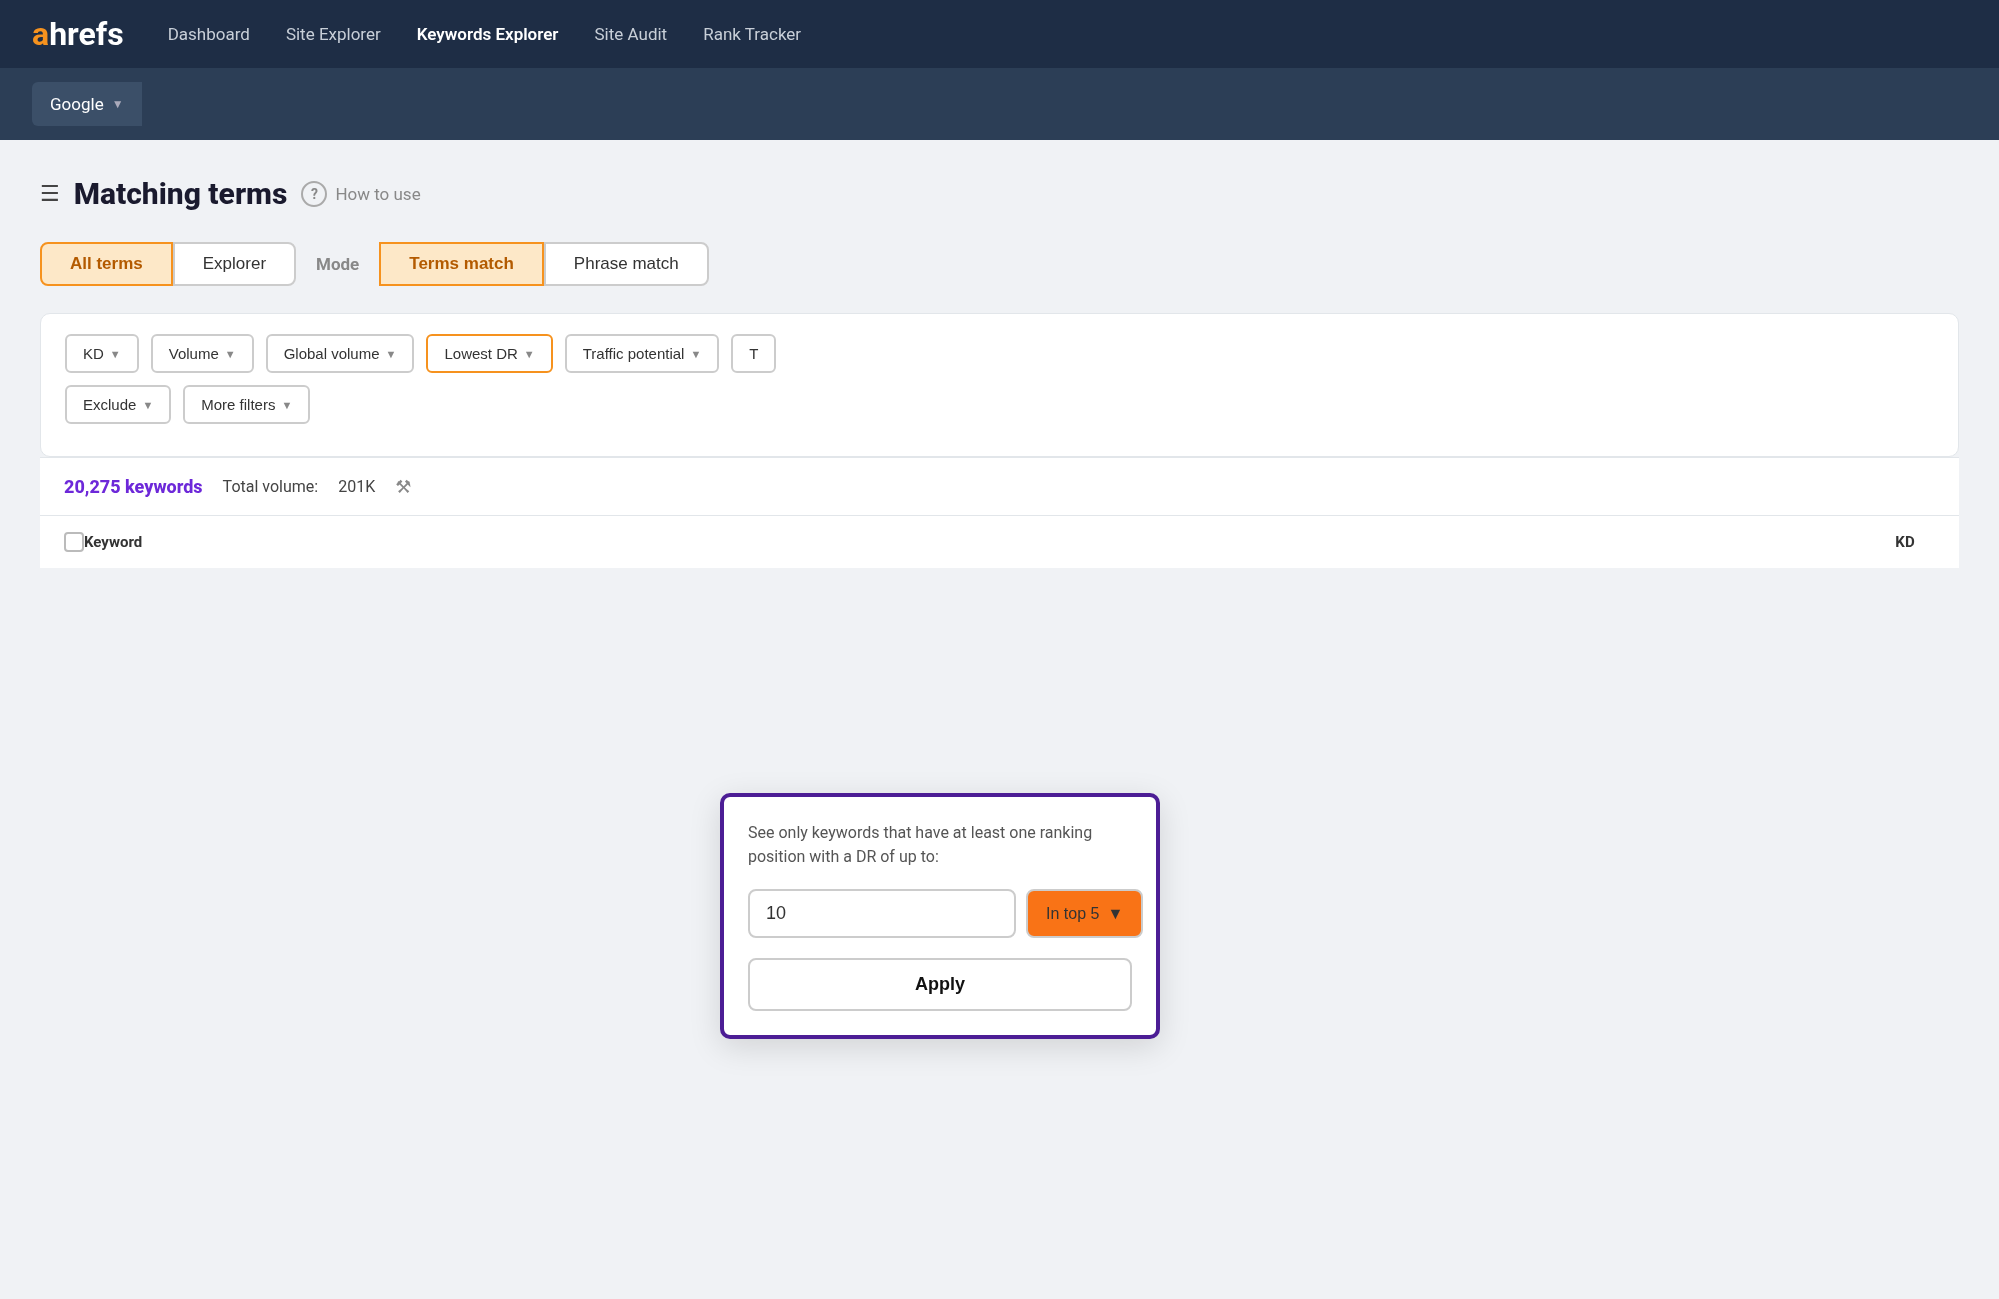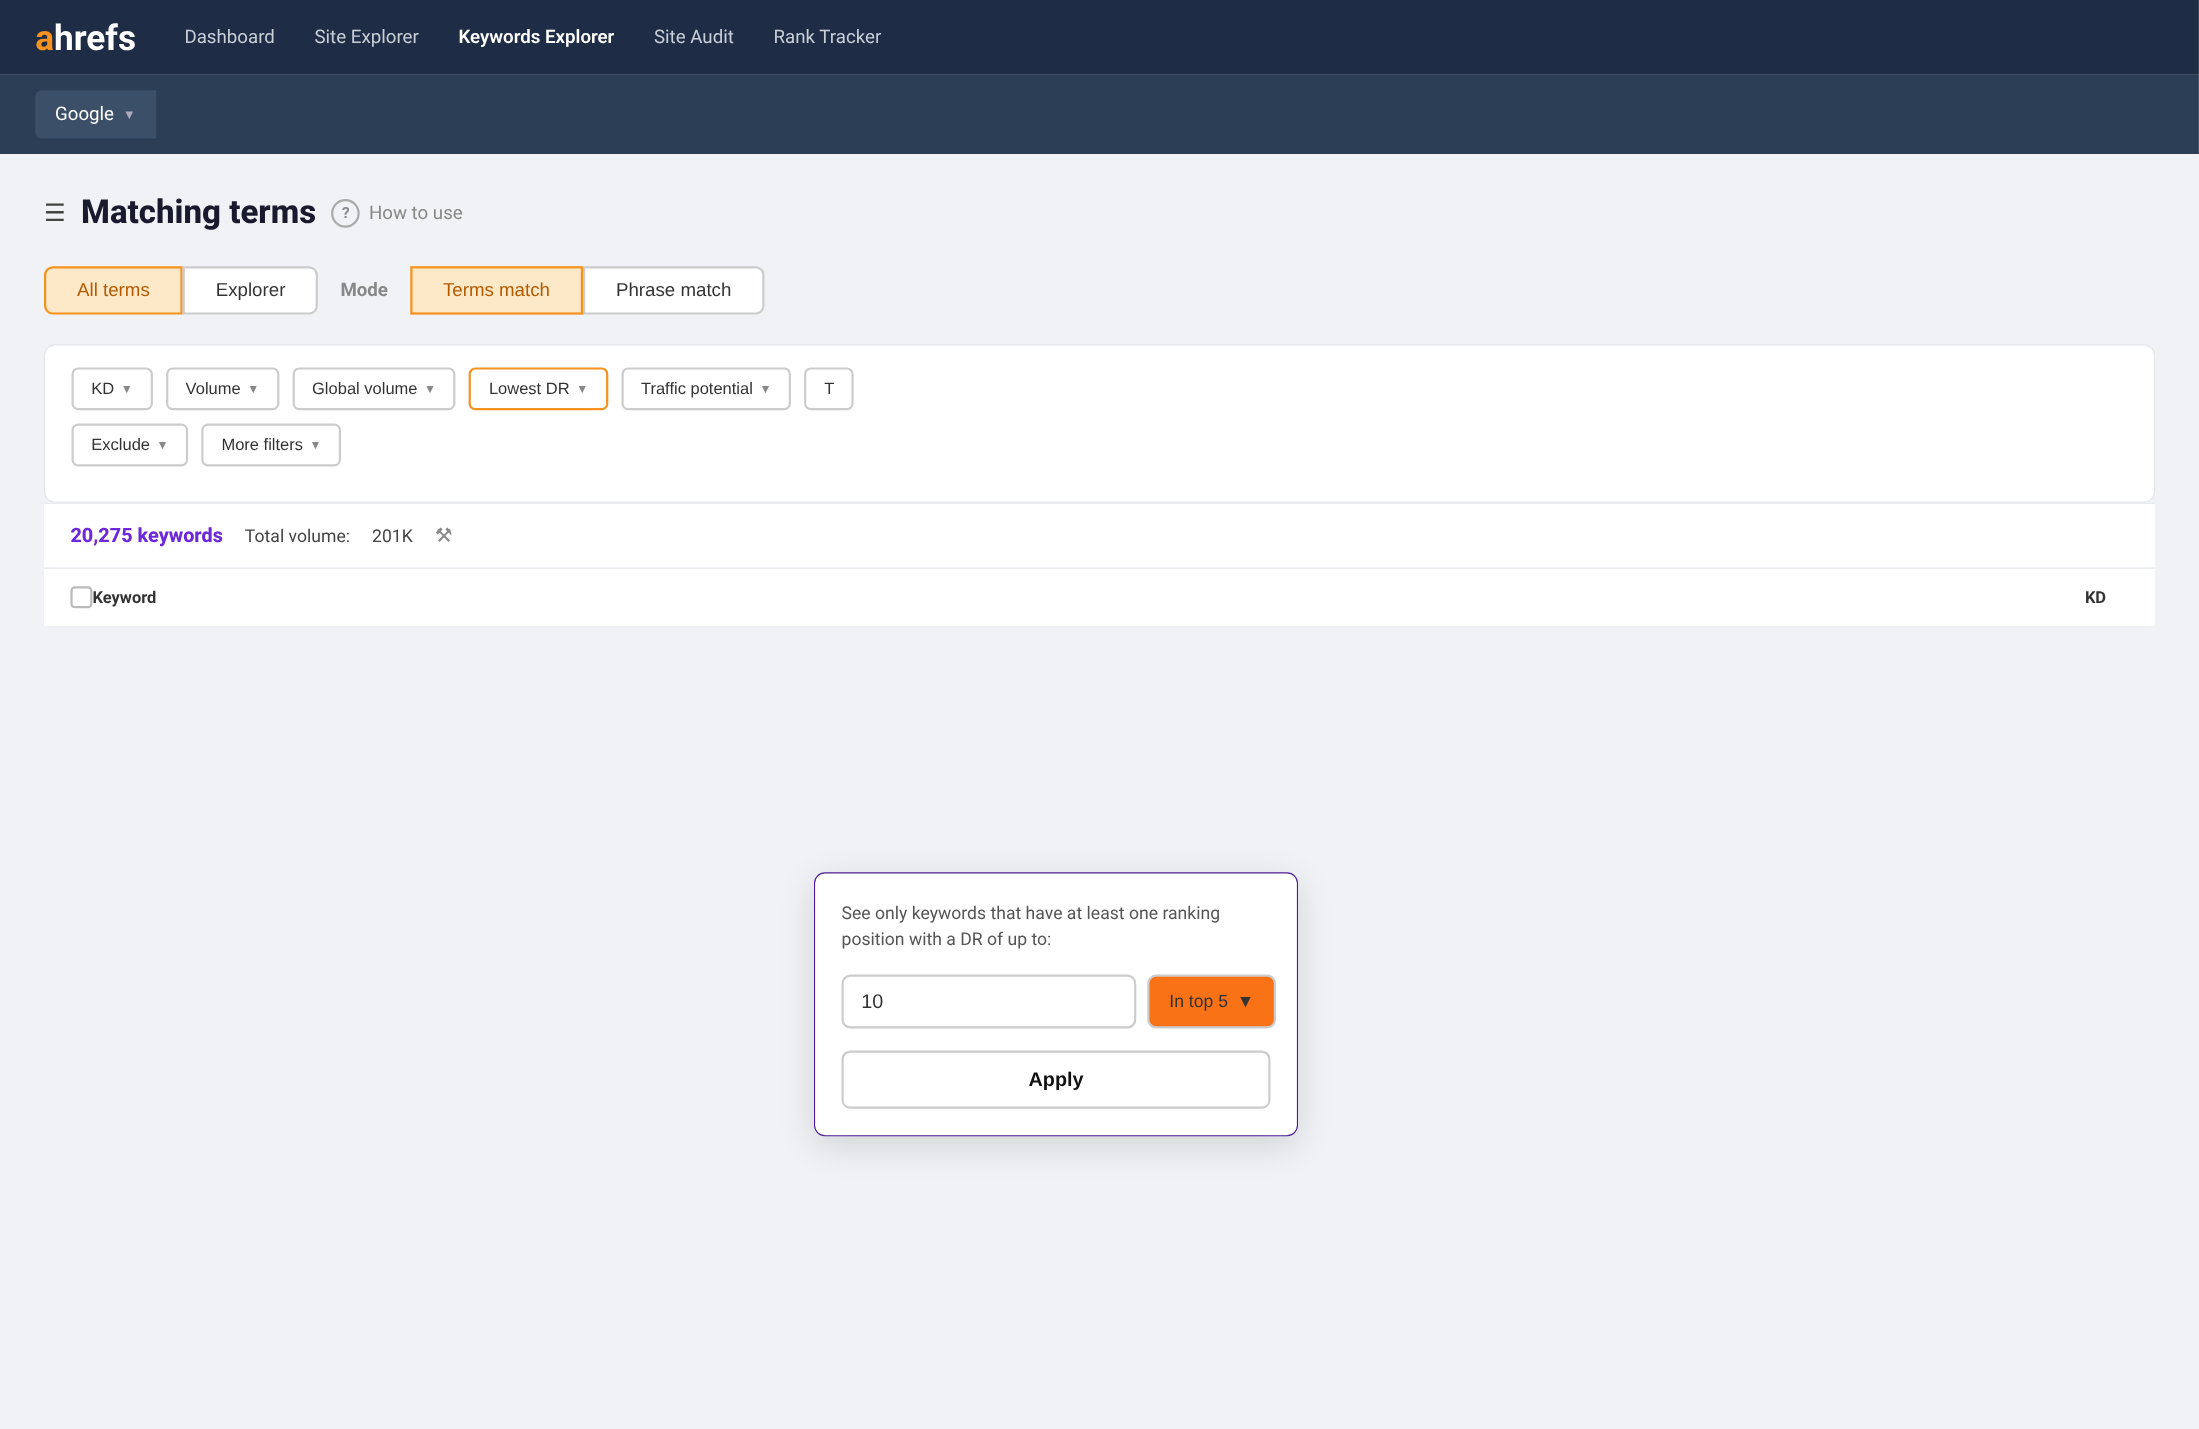--- a/index.html
+++ b/index.html
@@ -134,21 +134,21 @@
       color: #333;
       border-radius: 0;
     }
     .tab-btn:first-child {
       border-radius: 8px 0 0 8px;
     }
     .tab-btn.active-orange {
       background: #fde8c8;
       border-color: #f6921e;
       color: #b35a00;
-      font-weight: 400;
+      font-weight: 700;
     }
     .tab-btn.last-tab {
       border-radius: 0 8px 8px 0;
     }
     .mode-label {
       margin: 15px 20px;
       color: #888;
       font-size: 17px;
       font-weight: bold;
     }
@@ -230,27 +230,27 @@
       border-radius: 4px;
       cursor: pointer;
     }
     .col-keyword { flex: 1; }
     .col-kd { width: 60px; text-align: center; }
 
     
     .dropdown-popup {
       position: absolute;
       background: #fff;
-      border: 1px solid #4c1d95;
+      border: 4px solid #4c1d95;
       border-radius: 10px;
       box-shadow: 0 8px 32px rgba(0,0,0,0.13);
       padding: 24px;
       width: 440px;
       top: 480px;
-      left: 700px;
+      left: 680px;
       z-index: 100;
     }
     .popup-desc {
       font-size: 16px;
       color: #555;
       margin-bottom: 20px;
       line-height: 1.5;
     }
     .popup-inputs {
       display: flex;

